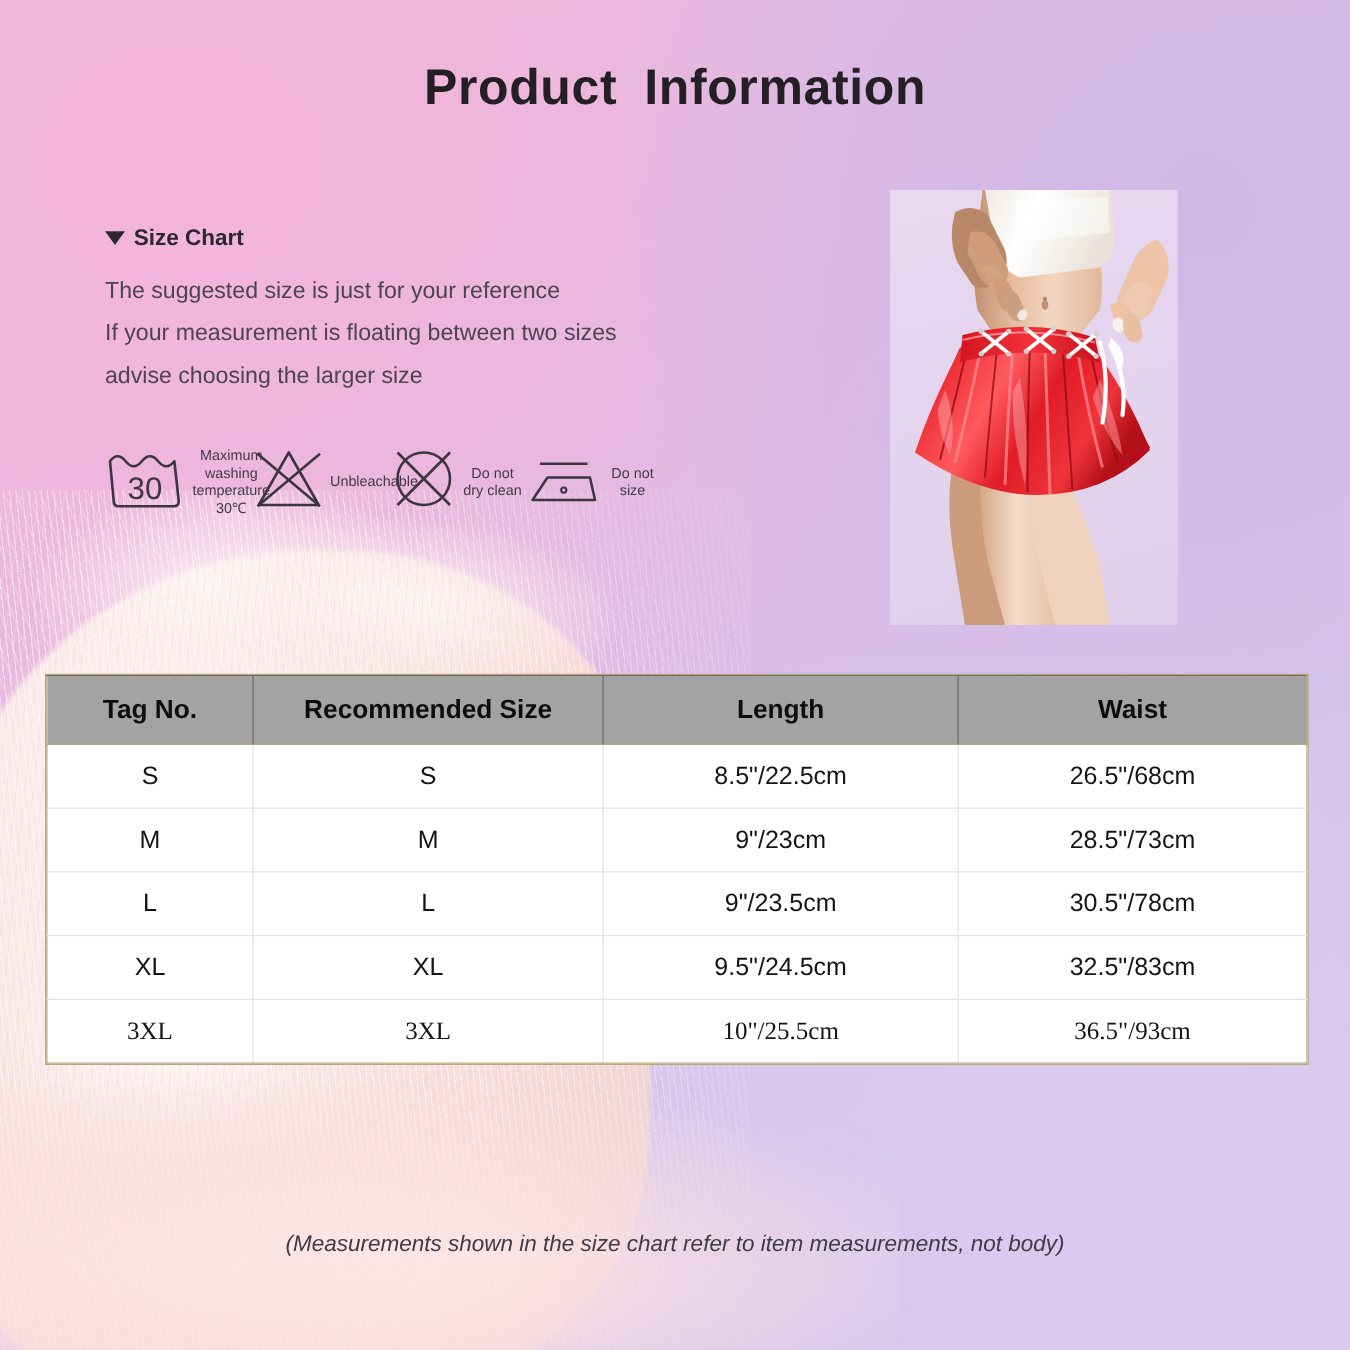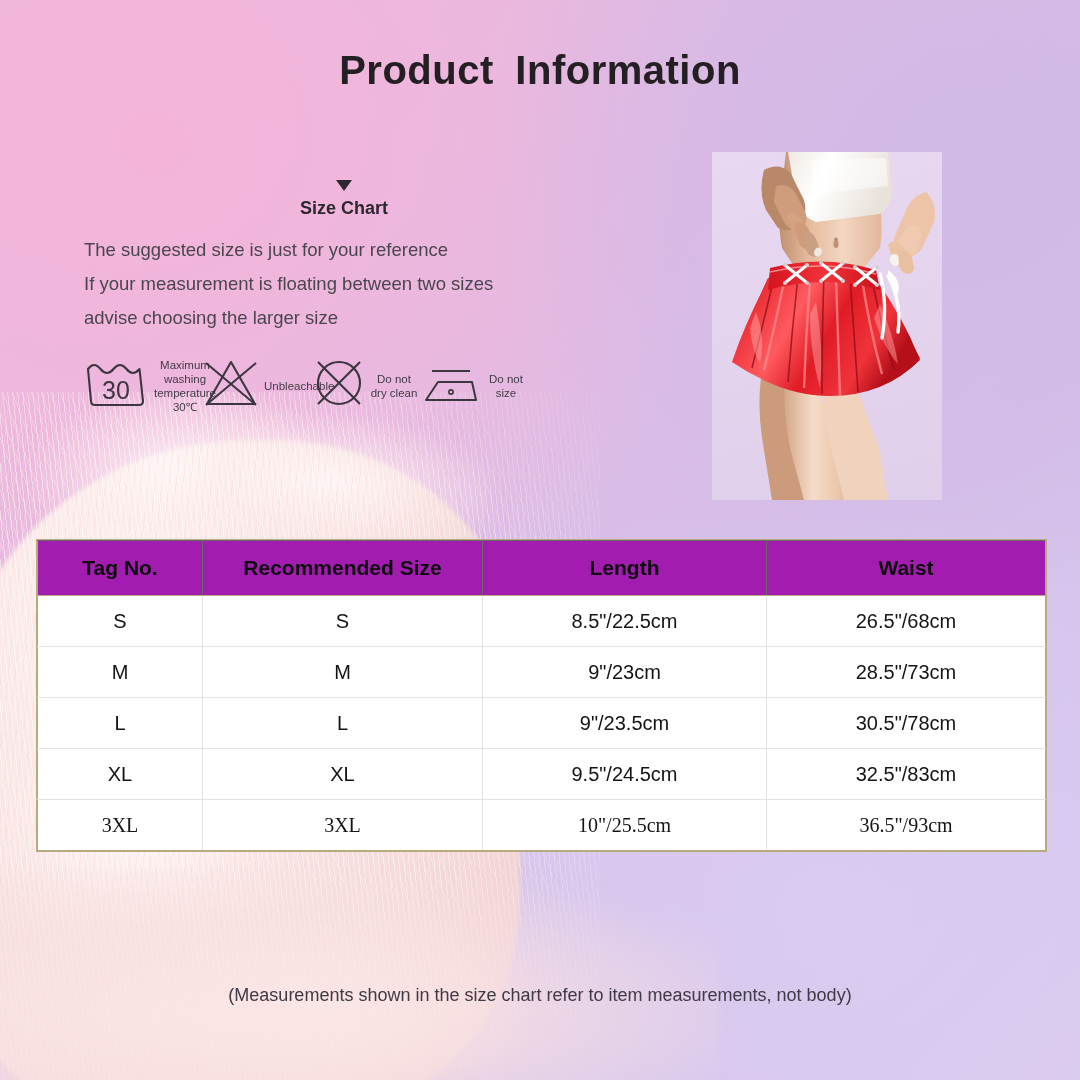--- a/index.html
+++ b/index.html
@@ -134,21 +134,20 @@
     width: 520px;
   }
   .sizechart-heading {
     font-size: 18px;
     font-weight: 700;
     color: #2d2730;
     display: flex;
     align-items: center;
     gap: 7px;
     margin-bottom: 14px;
-    flex-direction: column;
   }
   .tri-icon {
     display: inline-block;
     width: 0; height: 0;
     border-left: 8px solid transparent;
     border-right: 8px solid transparent;
     border-top: 11px solid #2d2730;
   }
   .sizechart-line {
     font-size: 18.5px;
@@ -214,21 +213,21 @@
     background: #ffffff;
     box-shadow: 0 0 0 1px #b9a97f;
   }
   .size-table th, .size-table td {
     text-align: center;
     font-size: 20px;
     color: #141414;
     border: 1px solid #e2e2e2;
   }
   .size-table thead th {
-    background: #a21caf;
+    background: #a3a3a3;
     color: #0d0d0d;
     font-weight: 700;
     font-size: 21px;
     height: 52px;
     border: 1px solid #6a6767;
     border-bottom: 1px solid #b9a97f;
   }
   .size-table thead th:first-child { border-left: 1px solid #b9a97f; }
   .size-table thead th:last-child  { border-right: 1px solid #b9a97f; }
   .size-table tbody td { height: 48px; background: #ffffff; }
@@ -243,20 +242,21 @@
 
   
   .footer-note {
     position: absolute;
     left: 0;
     top: 985px;
     width: 1080px;
     text-align: center;
     font-size: 18px;
     color: #3f3a45;
+    font-style: italic;
   }
 </style>
 </head>
 <body>
 
 <div id="page">
 
   <div class="bg-tint-a"></div>
   <div class="bg-tint-b"></div>
   <div class="bg-tint-c"></div>

